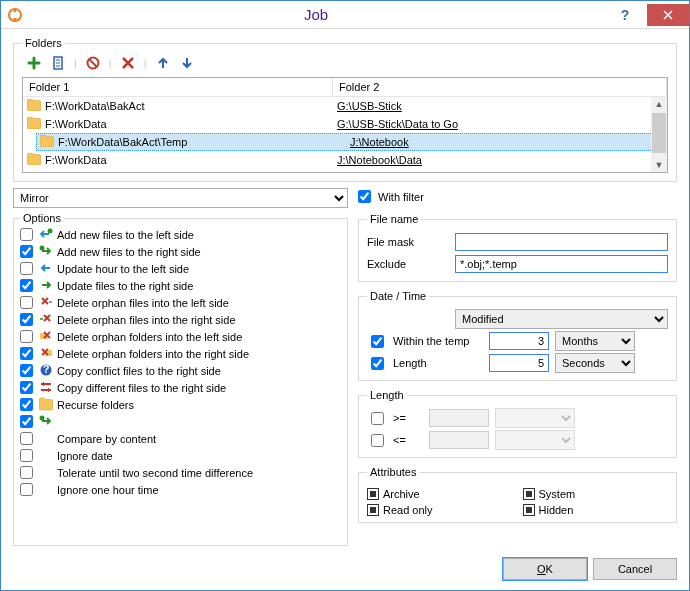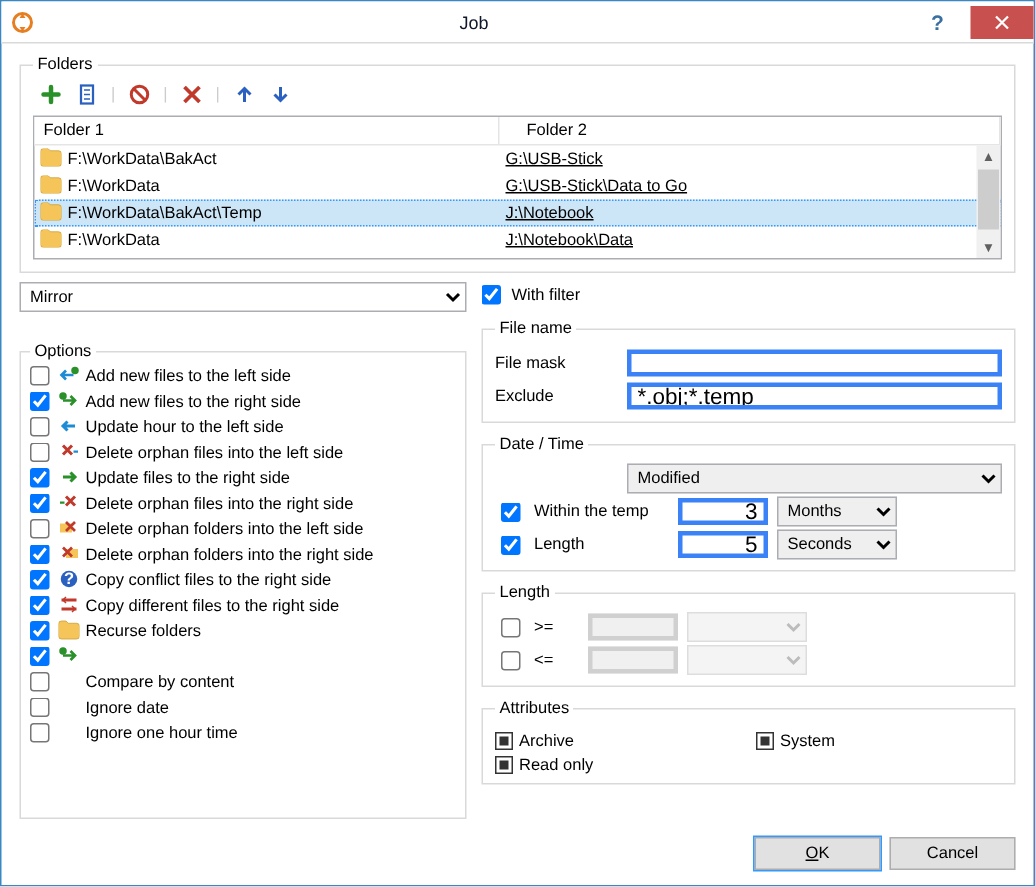--- a/index.html
+++ b/index.html
@@ -1,58 +1,58 @@
 <!DOCTYPE html>
 <html><head>
 <meta charset="utf-8">
 <style>
 * { box-sizing: border-box; font-family: "Segoe UI", Tahoma, sans-serif; font-size: 11px; }
 body { margin: 0; background: #fff; }
 .window { width: 690px; height: 591px; border: 1px solid #3a87c4; background: #fff; display: flex; flex-direction: column; }
 .titlebar { height: 28px; background: #fff; display: flex; align-items: center; border-bottom: 1px solid #d9d9d9; }
 .titlebar .app-icon { width: 16px; height: 16px; margin: 0 6px; }
-.titlebar .title { flex: 1; text-align: center; color: #0f172a; font-size: 12px; }
+.titlebar .title { flex: 1; text-align: center; color: #4c1d95; font-size: 15px; }
 .titlebar .btn { width: 42px; height: 22px; display: flex; align-items: center; justify-content: center; margin-left: 1px; }
 .titlebar .help { color: #3a6fa0; font-size: 14px; font-weight: bold; background:#fff;}
 .titlebar .close { background: #c8504e; color: #fff; }
 .titlebar .close svg { stroke: #fff; }
 .content { flex: 1; padding: 8px 12px 10px 12px; display: flex; flex-direction: column; gap: 6px; }
 fieldset { border: 1px solid #d9d9d9; padding: 4px 8px 8px 8px; margin: 0; }
 legend { color: #000; padding: 0 3px; }
 .toolbar { display: flex; gap: 8px; padding: 2px 4px 6px 4px; align-items:center;}
 .toolbar .tb { width: 16px; height: 16px; display:flex; align-items:center; justify-content:center;}
 .folders-table { border: 1px solid #abadb3; background: #fff; }
-.ft-head { display: flex; background: #fff; border-bottom: 1px solid #e5e5e5; gap: 12px; }
+.ft-head { display: flex; background: #fff; border-bottom: 1px solid #e5e5e5; }
 .ft-head .col { padding: 3px 6px; border-right: 1px solid #e5e5e5; }
 .ft-head .col1 { width: 310px; }
 .ft-head .col2 { flex: 1; }
 .ft-body { height: 75px; overflow: hidden; position: relative; }
 .ft-row { display: flex; align-items: center; height: 18px; }
 .ft-row .c1 { width: 310px; display:flex; align-items:center; padding-left:4px; gap:4px;}
 .ft-row .c2 { flex: 1; padding-left:4px;text-decoration:underline;}
-.ft-row.sel { background: #cde6f7; outline: 1px dotted #3399ff; outline-offset: -1px; }
+.ft-row.sel { background: #cde6f7; outline: 1px dotted #3399ff; outline-offset: -1px; margin-left: 13px; }
 .folder-icon { width: 14px; height: 12px; }
 .scrollbar-v { position: absolute; right: 0; top: 0; bottom: 0; width: 16px; background: #f0f0f0; display:flex; flex-direction:column; align-items:center; justify-content:space-between;}
 .scrollbar-v .arrow { color:#606060; font-size:9px; line-height:14px;}
 .scrollbar-v .thumb { width:14px; background:#cdcdcd; flex:0 0 40px; margin-top:2px;}
 .mid { display: flex; gap: 10px; flex: 1; }
-.left-col { width: 298px; display: flex; flex-direction: column; gap: 4px; }
+.left-col { width: 335px; display: flex; flex-direction: column; gap: 4px; }
 .right-col { flex: 1; display: flex; flex-direction: column; gap: 6px; }
 .select-row { display:flex; }
 select.full { width: 100%; height: 20px; border:1px solid #abadb3; background:#fff; padding:0 2px; font-size:11px;}
 .options-box { border:1px solid #d9d9d9; padding:4px 6px; flex:1; overflow:hidden;}
 .opt-row { display:flex; align-items:flex-end; gap:4px; height:17px; }
 .opt-row input[type=checkbox]{ width:13px; height:13px; margin:0 2px 0 0;}
 .opt-row .oi { width:14px; height:14px; flex-shrink:0; display:flex; align-items:center; justify-content:center;}
 .filter-row { display:flex; align-items:center; gap:4px; padding:2px 0;}
 .filter-row input[type=checkbox]{margin:0 3px 0 0;}
 .fgroup { border:1px solid #d9d9d9; padding:6px 8px; margin-top:2px;}
 .frow { display:flex; align-items:center; gap:6px; height:22px;}
 .frow .lbl { width:82px; }
-.frow input[type=text]{ flex:1; height:18px; border:3px solid #3b82f6; padding:0 4px; font-size:15px;}
+.frow input[type=text]{ flex:1; height:18px; border:1px solid #3b82f6; padding:0 4px; font-size:11px;}
 .frow input.num { width:60px; flex:0 0 60px; text-align:right;}
 .frow select { width:80px; height:20px; border:1px solid #abadb3; font-size:11px; padding:0 2px;}
 .frow select.wide { flex:1; width:auto;}
 .frow.disabled input, .frow.disabled select { background:#f0f0f0; color:#a0a0a0; border-color:#d0d0d0;}
 .attr-grid { display:grid; grid-template-columns: 1fr 1fr; gap:4px 10px; padding-top:4px;}
 .attr-item { display:flex; align-items:center; gap:4px;}
 .tri-check { width:12px; height:12px; border:1px solid #333; display:inline-flex; align-items:center; justify-content:center; background:#fff;}
 .tri-check .inner { width:6px; height:6px; background:#333;}
 .buttons { display:flex; justify-content:flex-end; gap:6px; padding:6px 0 0 0;}
 .buttons button { width:84px; height:22px; border:1px solid #adadad; background:#e1e1e1; font-size:11px;}
@@ -173,21 +173,21 @@
       </div>
     </fieldset>
 
     <div class="mid">
       <div class="left-col">
         <div class="select-row">
           <select class="full">
             <option>Mirror</option>
           </select>
         </div>
-        <fieldset class="options-box" style="border:1px solid #d9d9d9; padding-top:0;margin-top:16px;">
+        <fieldset class="options-box" style="border:1px solid #d9d9d9; padding-top:0;">
           <legend>Options</legend>
           <div id="opts">
               <div class="opt-row">
                 <input type="checkbox" style="">
                 <span class="oi">
                   <svg width="14" height="14" viewBox="0 0 14 14">
                     <path d="M10 7 H3 M5 4 L2 7 L5 10" stroke="#1d8cd4" stroke-width="1.8" fill="none"></path>
                     <circle cx="11" cy="4" r="2.5" fill="#2a902a"></circle>
                   </svg>
                 </span>
@@ -206,42 +206,42 @@
               <div class="opt-row">
                 <input type="checkbox" style="">
                 <span class="oi">
                   <svg width="14" height="14" viewBox="0 0 14 14">
                     <path d="M11 7 H3 M6 4 L3 7 L6 10" stroke="#1d8cd4" stroke-width="2" fill="none"></path>
                   </svg>
                 </span>
                 <span>Update hour to the left side</span>
               </div>
               <div class="opt-row">
+                <input type="checkbox" checked="" style="">
+                <span class="oi">
+                  <svg width="14" height="14" viewBox="0 0 14 14">
+                    <path d="M3 7 H11 M8 4 L11 7 L8 10" stroke="#2a902a" stroke-width="2" fill="none"></path>
+                  </svg>
+                </span>
+                <span>Update files to the right side</span>
+              </div>
+              <div class="opt-row">
                 <input type="checkbox" style="">
                 <span class="oi">
                   <svg width="14" height="14" viewBox="0 0 14 14">
                     <path d="M3 3 L9 9 M9 3 L3 9" stroke="#c0392b" stroke-width="2"></path>
                     <path d="M13 7 H10" stroke="#1d8cd4" stroke-width="1.5"></path>
                   </svg>
                 </span>
                 <span>Delete orphan files into the left side</span>
               </div>
               <div class="opt-row">
                 <input type="checkbox" checked="" style="">
                 <span class="oi">
                   <svg width="14" height="14" viewBox="0 0 14 14">
-                    <path d="M3 7 H11 M8 4 L11 7 L8 10" stroke="#2a902a" stroke-width="2" fill="none"></path>
-                  </svg>
-                </span>
-                <span>Update files to the right side</span>
-              </div>
-              <div class="opt-row">
-                <input type="checkbox" checked="" style="">
-                <span class="oi">
-                  <svg width="14" height="14" viewBox="0 0 14 14">
                     <path d="M5 3 L11 9 M11 3 L5 9" stroke="#c0392b" stroke-width="2"></path>
                     <path d="M1 7 H4" stroke="#2a902a" stroke-width="1.5"></path>
                   </svg>
                 </span>
                 <span>Delete orphan files into the right side</span>
               </div>
               <div class="opt-row">
                 <input type="checkbox" style="">
                 <span class="oi">
                   <svg width="14" height="14" viewBox="0 0 14 14">
@@ -301,20 +301,25 @@
               </div>
               <div class="opt-row">
                 <input type="checkbox" style="">
                 <span class="oi"></span>
                 <span>Compare by content</span>
               </div>
               <div class="opt-row">
                 <input type="checkbox" style="">
                 <span class="oi"></span>
                 <span>Ignore date</span>
+              </div>
+              <div class="opt-row">
+                <input type="checkbox" style="">
+                <span class="oi"></span>
+                <span>Tolerate until two second time difference</span>
               </div>
               <div class="opt-row">
                 <input type="checkbox" style="">
                 <span class="oi"></span>
                 <span>Ignore one hour time</span>
               </div>
             </div>
         </fieldset>
       </div>
 
@@ -386,20 +391,26 @@
                   <span class="inner"></span>
                 </span>
                 <span>System</span>
               </div>
             <div class="attr-item">
                 <span class="tri-check">
                   <span class="inner"></span>
                 </span>
                 <span>Read only</span>
               </div>
+            <div class="attr-item">
+                <span class="tri-check">
+                  <span class="inner"></span>
+                </span>
+                <span>Hidden</span>
+              </div>
           </div>
         </fieldset>
       </div>
     </div>
 
     <div class="buttons">
       <button class="default"><span class="u">O</span><span id="okrest">K</span></button>
       <button>Cancel</button>
     </div>
   </div>

